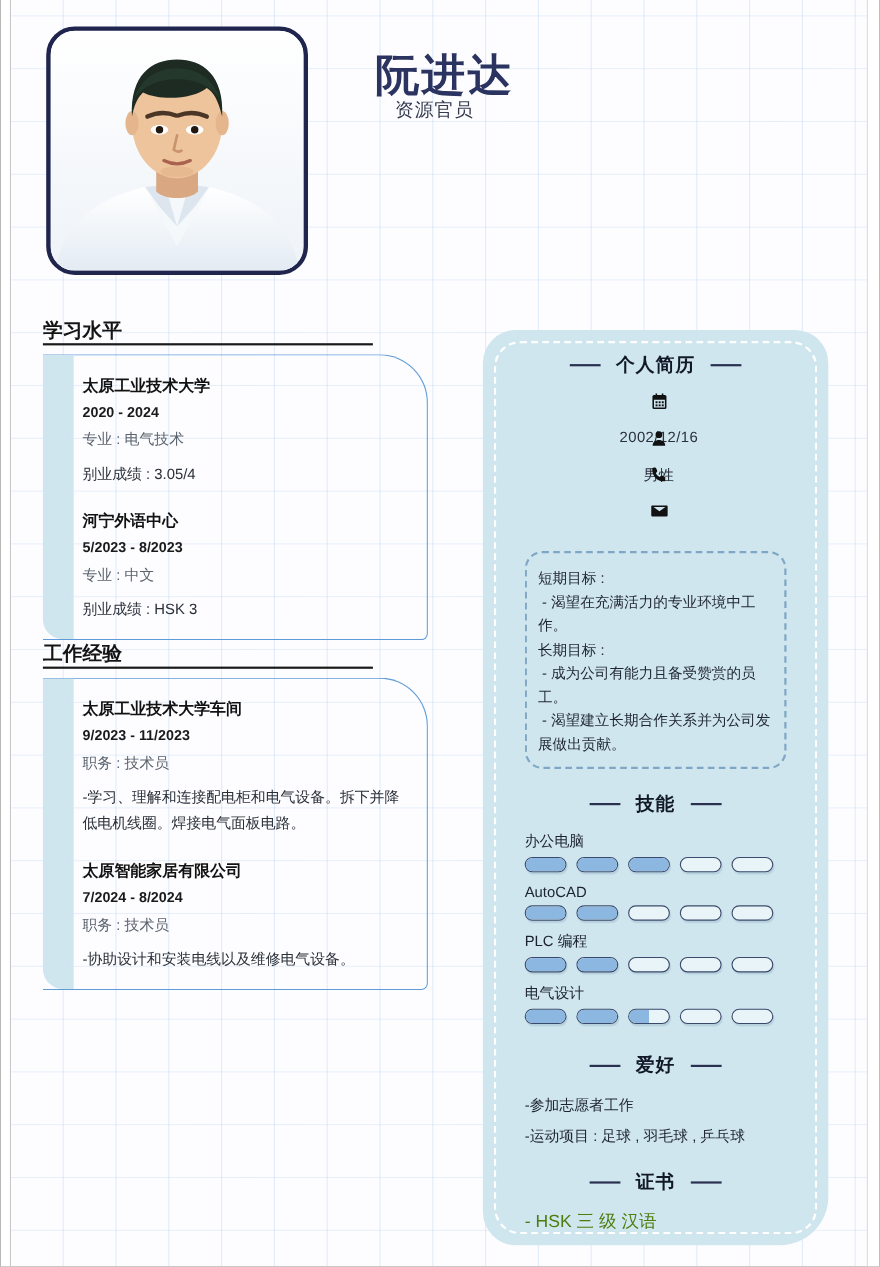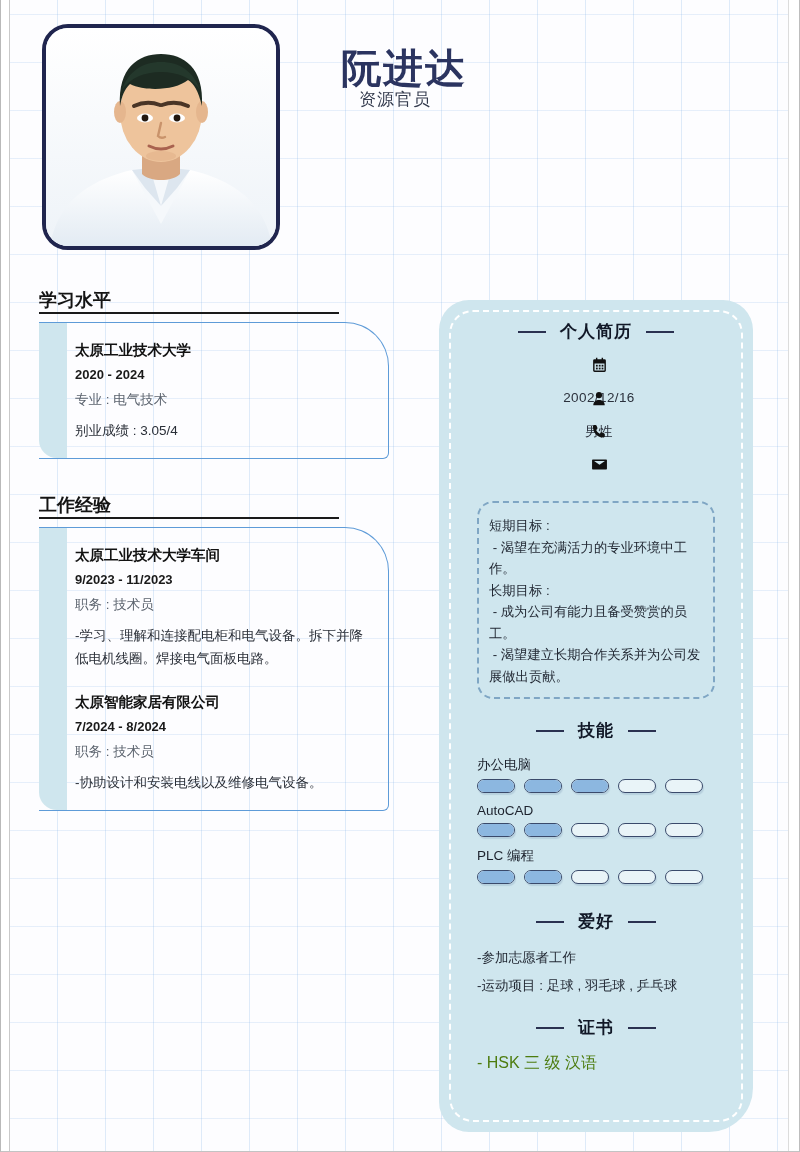--- a/index.html
+++ b/index.html
@@ -192,23 +192,29 @@
     <div class="card" style="margin-top:8px;">
       <div class="band"></div>
 
       <div class="entry">
         <div class="e-title">太原工业技术大学</div>
         <div class="e-date">2020 - 2024</div>
         <div class="e-meta">专业 : 电气技术</div>
         <div class="e-desc">别业成绩 : 3.05/4</div>
       </div>
 
-    </div>
-
-    <div class="sec-head-wrap" style="margin-top:34px;">
+      <div class="entry">
+        <div class="e-title">河宁外语中心</div>
+        <div class="e-date">5/2023 - 8/2023</div>
+        <div class="e-meta">专业 : 中文</div>
+        <div class="e-desc">别业成绩 :  HSK 3</div>
+      </div>
+    </div>
+
+    <div class="sec-head-wrap" style="">
       <div class="sec-head">工作经验</div>
     </div>
     <div class="card" style="margin-top:8px;">
       <div class="band"></div>
 
       <div class="entry">
         <div class="e-title">太原工业技术大学车间</div>
         <div class="e-date">9/2023 - 11/2023</div>
         <div class="e-meta">职务 : 技术员</div>
         <div class="e-desc">-学习、理解和连接配电柜和电气设备。拆下并降低电机线圈。焊接电气面板电路。</div>
@@ -328,20 +334,36 @@
                 <i style="width: 100%;"></i>
               </span>
               <span class="pill">
                 <i style="width: 100%;"></i>
               </span>
               <span class="pill"></span>
               <span class="pill"></span>
               <span class="pill"></span>
             </div>
           </div>
+          <div class="skill">
+            <div class="skill-name">电气设计</div>
+            <div class="pills">
+              <span class="pill">
+                <i style="width: 100%;"></i>
+              </span>
+              <span class="pill">
+                <i style="width: 100%;"></i>
+              </span>
+              <span class="pill">
+                <i style="width: 50%;"></i>
+              </span>
+              <span class="pill"></span>
+              <span class="pill"></span>
+            </div>
+          </div>
         </div>
 
       <div class="panel-title" style="margin-top:26px;">
         <span class="dash"></span>
         <span>爱好</span>
         <span class="dash"></span>
       </div>
       <div class="list-line">-参加志愿者工作</div>
       <div class="list-line">-运动项目 : 足球 , 羽毛球 , 乒乓球</div>
 

